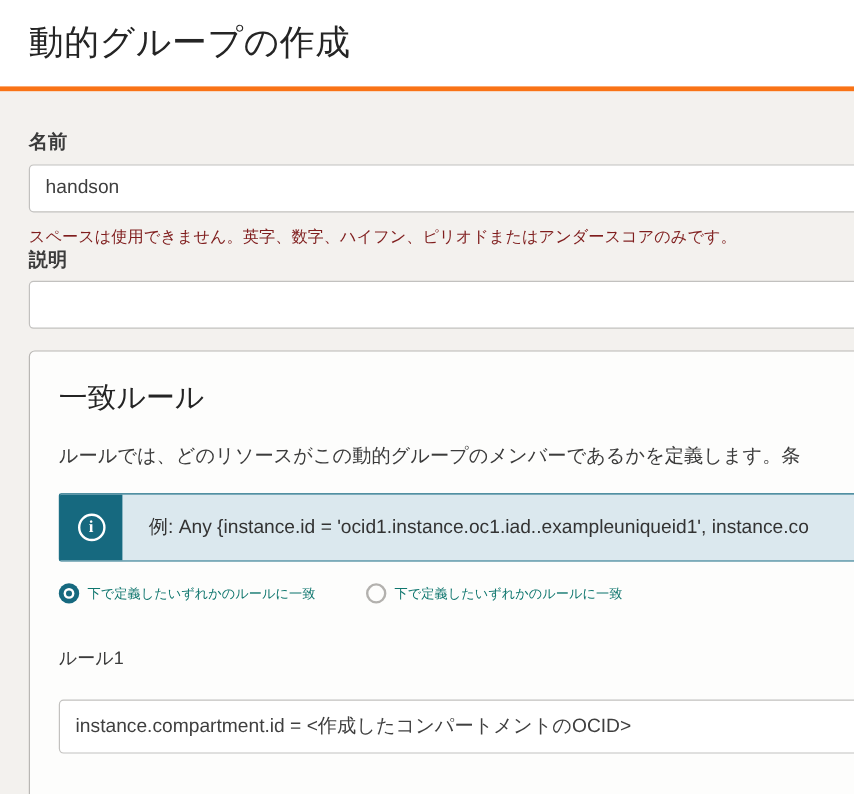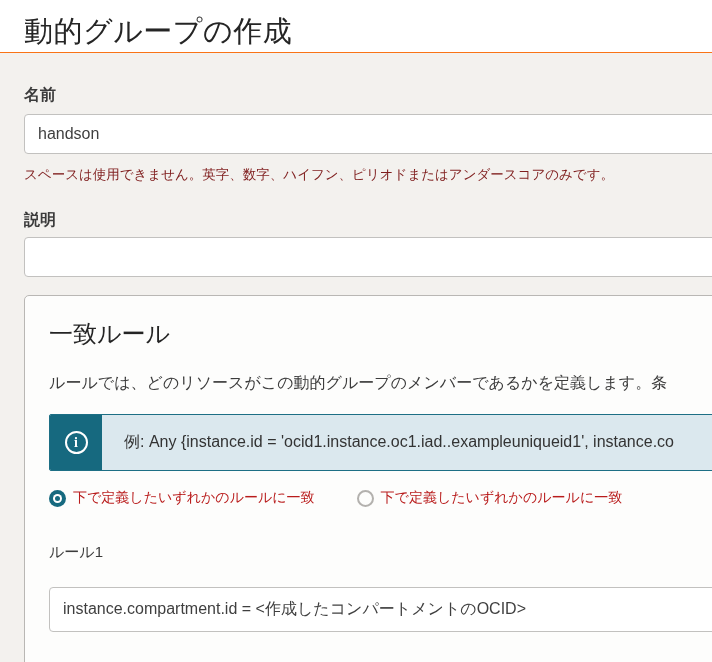--- a/index.html
+++ b/index.html
@@ -4,24 +4,24 @@
 <style>
   * { margin:0; padding:0; box-sizing:border-box; }
   html,body { width:712px; height:662px; overflow:hidden; }
   body {
     font-family: "Liberation Sans", "DejaVu Sans", sans-serif;
     background:#f3f1ee;
     color:#373737;
   }
   .header {
     background:#ffffff;
-    height:53px;
-    border-bottom:1px solid #f97316;
-    display:flex;
-    align-items:flex-end;
+    height:76px;
+    border-bottom:4px solid #f97316;
+    display:flex;
+    align-items:center;
     padding-left:24px;
   }
   .page-title {
     font-size:29px;
     font-weight:400;
     color:#252525;
     letter-spacing:0.5px;
   }
   .main { padding:32px 0 0 24px; }
   .field-label {
@@ -43,21 +43,21 @@
     padding:0 13px;
     font-family: "Liberation Sans", "DejaVu Sans", sans-serif;
     outline:none;
   }
   .help-text {
     font-size:13.5px;
     color:#7f1d1d;
     margin-top:12px;
     white-space:nowrap;
   }
-  .desc-label { margin-top:26px; margin-bottom:6px; }
+  .desc-label { margin-bottom:6px; }
   .panel {
     margin-top:18px;
     width:750px;
     background:#fdfdfc;
     border:1px solid #b9b7b4;
     border-radius:5px;
     padding:22px 24px 80px 24px;
   }
   .panel-heading {
     font-size:24px;
@@ -138,21 +138,21 @@
   }
   .radio-selected .radio-dot {
     width:5px; height:5px;
     background:#16697f;
     border-radius:50%;
   }
   .radio-unselected {
     background:#fdfdfc;
     border:2px solid #b3b1ae;
   }
-  .radio-label { font-size:14px; color:#b91c1c; white-space:nowrap; }
+  .radio-label { font-size:11px; color:#0f766e; white-space:nowrap; }
   .rule-label {
     margin-top:36px;
     font-size:15px;
     color:#3b3b3b;
   }
   .rule-input {
     margin-top:25px;
     width:100%;
     height:45px;
   }

